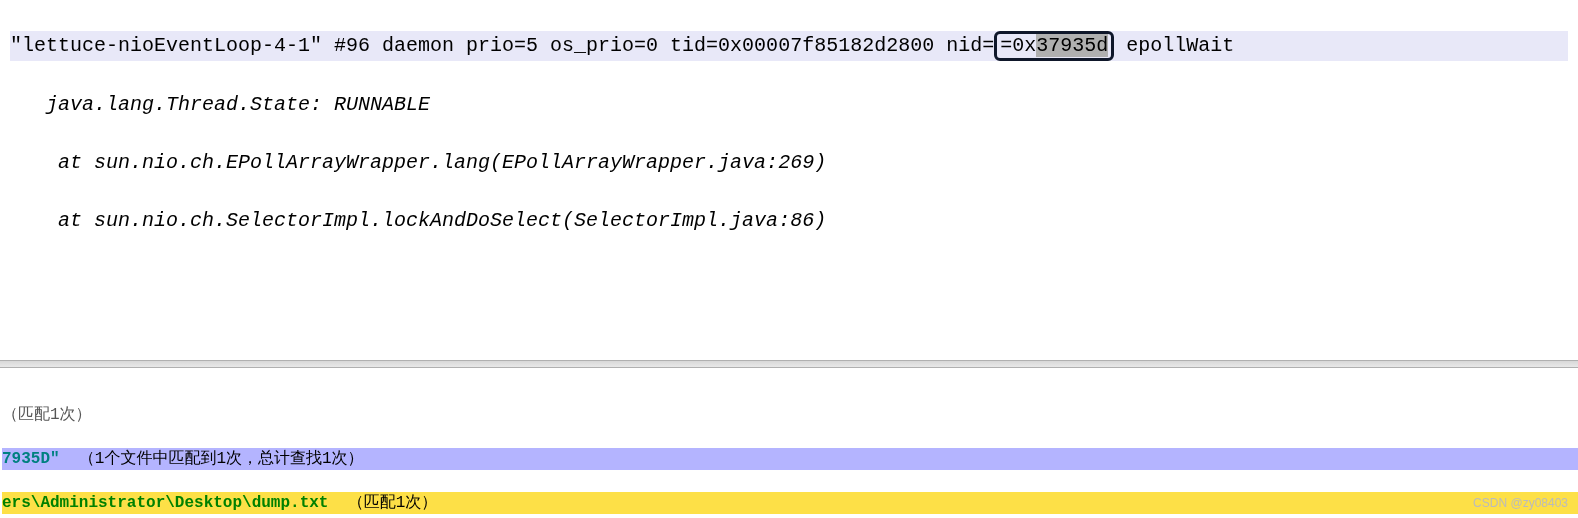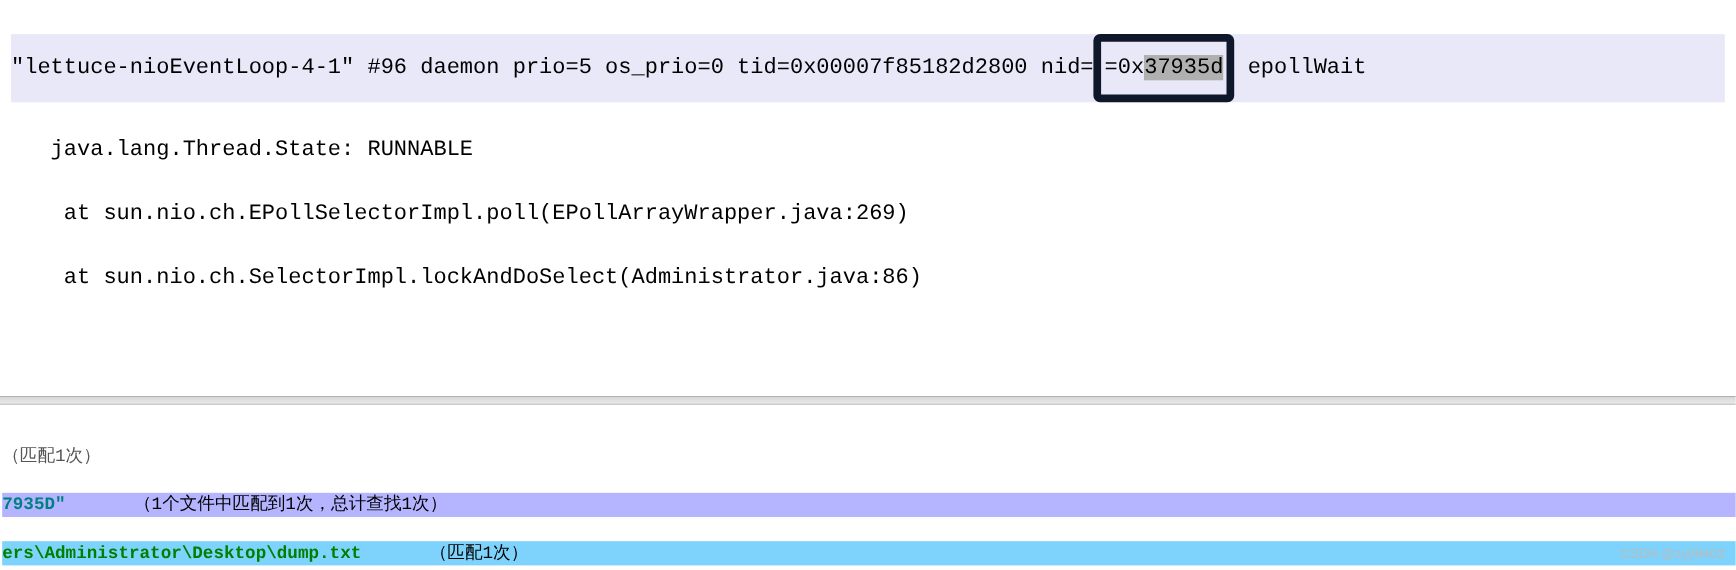--- a/index.html
+++ b/index.html
@@ -18,25 +18,26 @@
       overflow: hidden;
       line-height: 29px;
       white-space: pre;
     }
     .top-pane .line1 {
       background: #e8e8f8;
       display: block;
     }
     .top-pane .line-normal {
       display: block;
+      font-style: italic;
     }
     .highlight-box-1 {
-      border: 7px solid #0f172a;
+      border: 3px solid #0f172a;
       border-radius: 6px;
-      padding: 12px 3px;
+      padding: 0 3px;
       display: inline-block;
       line-height: 24px;
       vertical-align: baseline;
     }
     .sel-text {
       background: #b0b0b0;
     }
     .divider {
       height: 8px;
       background: linear-gradient(to bottom, #d8d8d8, #e8e8e8);
@@ -51,43 +52,43 @@
       padding-left: 2px;
     }
     .bottom-pane .row-match {
       background: #ffffff;
       color: #555;
     }
     .bottom-pane .row-blue {
       background: #b4b4ff;
     }
     .bottom-pane .row-green {
-      background: #7dd3fc;
+      background: #fde047;
     }
     .teal { color: #008080; font-weight: bold; }
-    .arrow { color: #000; margin-left: 43px; }
+    .arrow { color: #000; }
     .green { color: #008000; font-weight: bold; }
     .watermark {
       position: absolute;
       right: 10px;
       bottom: 8px;
       font-size: 12px;
       color: #bbb;
       font-family: sans-serif;
       margin-left: 15px;
     }
   </style>
 </head>
 <body>
 
 <div class="top-pane">
 <span class="line1"><span>"lettuce-nioEventLoop-4-1" #96 daemon prio=5 os_prio=0 tid=0x00007f85182d2800 nid=</span><span class="highlight-box-1"><span>=0x</span><span class="sel-text">37935d</span></span><span> epollWait</span></span>
 <span class="line-normal">   java.lang.Thread.State: RUNNABLE</span>
-<span class="line-normal">    at sun.nio.ch.EPollSelectorImpl.poll(EPollArrayWrapper.java:269)</span>
-<span class="line-normal">    at sun.nio.ch.SelectorImpl.lockAndDoSelect(Administrator.java:86)</span>
+<span class="line-normal">    at sun.nio.ch.EPollArrayWrapper.lang(EPollArrayWrapper.java:269)</span>
+<span class="line-normal">    at sun.nio.ch.SelectorImpl.lockAndDoSelect(SelectorImpl.java:86)</span>
 
 
 
 
 
 
 </div>
 
 <div class="divider"></div>
 <div class="spacer"></div>

